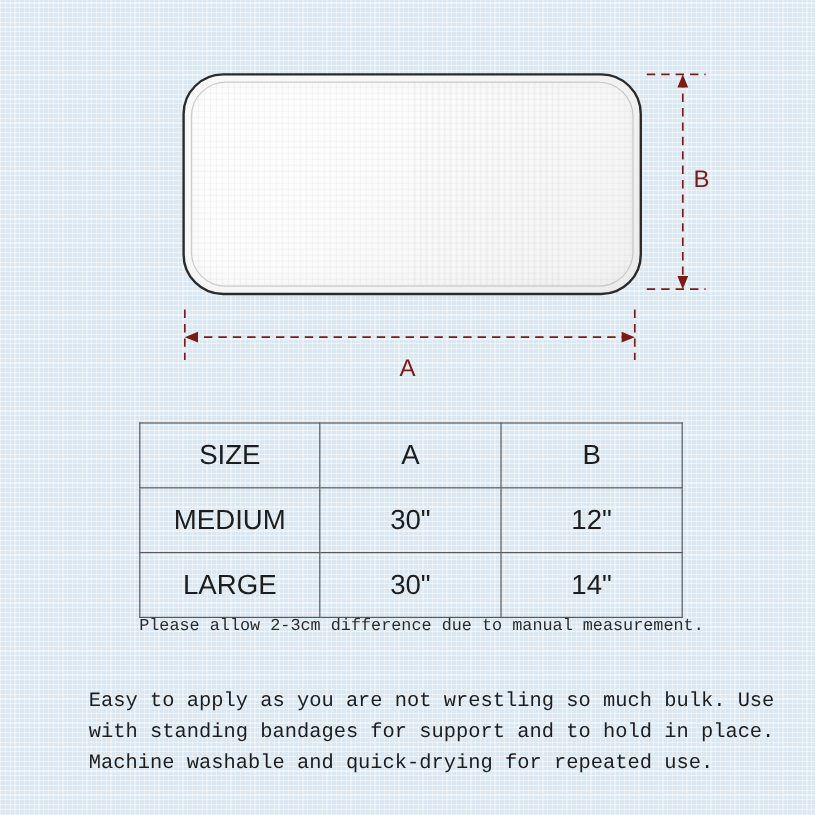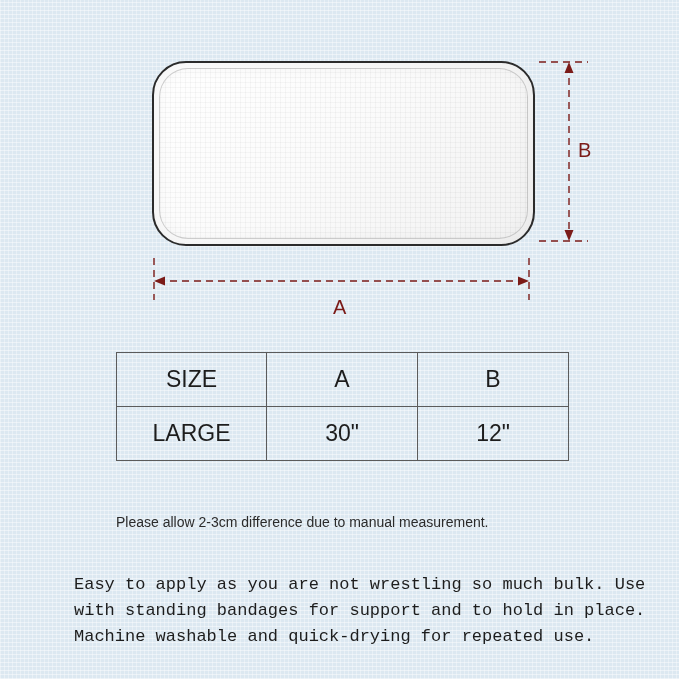--- a/index.html
+++ b/index.html
@@ -93,21 +93,21 @@
   }
   .size-table td.col-a, .size-table td.col-b { width: 148px; }
 
   
   .note {
     position: absolute;
     left: 116px;
     top: 514px;
     font-size: 14px;
     color: #2b2b2b;
-    font-family: Liberation Sans, sans-serif;
+    font-family: Liberation Mono, monospace;
   }
   .description {
     position: absolute;
     left: 74px;
     top: 572px;
     width: 575px;
     font-size: 17px;
     line-height: 1.52;
     color: #1d1d1d;
     font-family: Liberation Mono, monospace;
@@ -145,23 +145,28 @@
   <div class="dim-label dim-label-a">A</div>
 
   <table class="size-table">
     <tbody>
       <tr>
         <td>SIZE</td>
         <td class="col-a">A</td>
         <td class="col-b">B</td>
       </tr>
       <tr>
+        <td>MEDIUM</td>
+        <td class="col-a">30"</td>
+        <td class="col-b">12"</td>
+      </tr>
+      <tr>
         <td>LARGE</td>
         <td class="col-a">30"</td>
-        <td class="col-b">12"</td>
+        <td class="col-b">14"</td>
       </tr>
     </tbody>
   </table>
 
   <div class="note">Please allow 2-3cm difference due to manual measurement.</div>
   <div class="description">Easy to apply as you are not wrestling so much bulk. Use with standing bandages for support and to hold in place. Machine washable and quick-drying for repeated use.</div>
 
 </div>
 
 </body></html>

